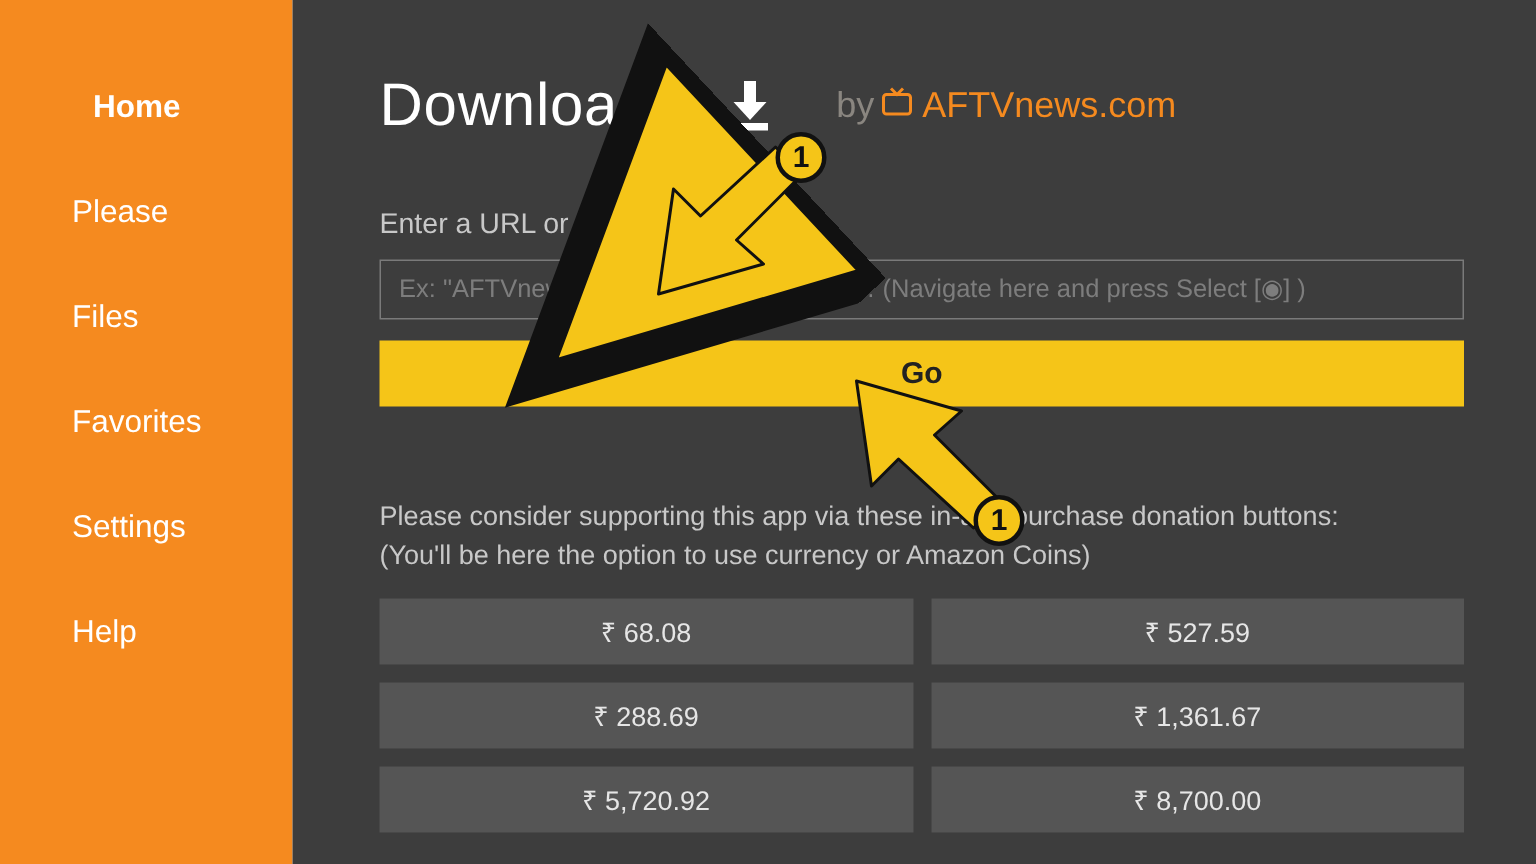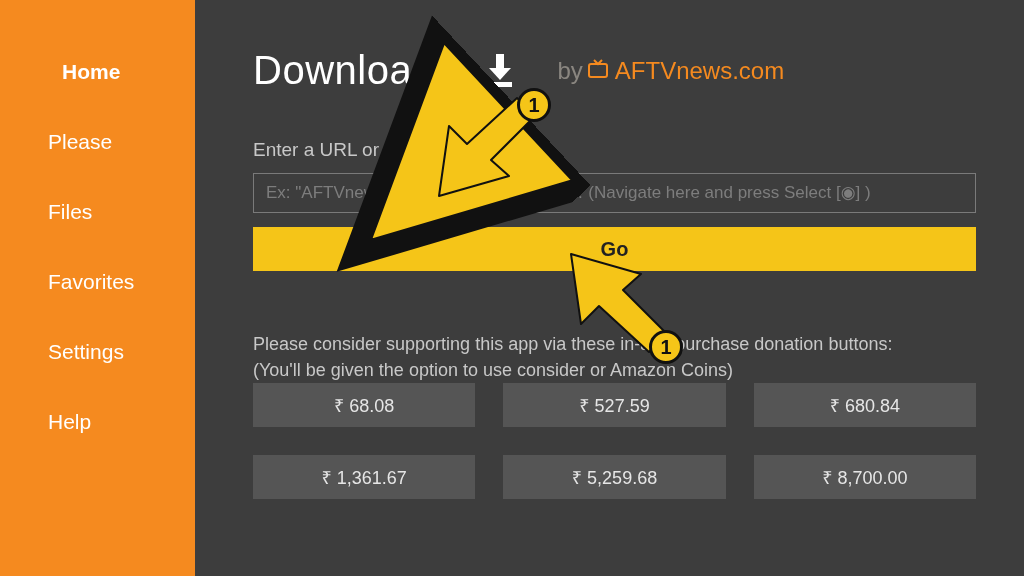--- a/index.html
+++ b/index.html
@@ -49,23 +49,24 @@
     margin-top: 14px;
     background: #f5c518;
     border: none;
     color: #222;
     font-size: 20px;
     cursor: pointer;
     font-weight: bold;
   }
   .support-text { margin-top: 60px; font-size: 18px; line-height: 1.45; color: #c8c8c8; font-weight: 300; }
   .donations {
+    margin-top: 16px;
     display: grid;
-    grid-template-columns: repeat(3, 1fr);
-    gap: 28px;
+    grid-template-columns: repeat(2, 1fr);
+    gap: 12px;
   }
   .donation-btn {
     background: #555555;
     border: none;
     color: #e6e6e6;
     font-size: 18px;
     height: 44px;
     cursor: pointer;
   }
   
@@ -119,29 +120,29 @@
     </div>
 
     <div class="prompt">Enter a URL or Search Term:</div>
 
     <input class="url-input" type="text" placeholder="Ex: &quot;AFTVnews.com&quot; or &quot;Fire TV News&quot;… (Navigate here and press Select [◉] )" style="">
 
     <button class="go-btn">Go</button>
 
     <div class="support-text">
       <div>Please consider supporting this app via these in-app purchase donation buttons:</div>
-      <div>(You'll be given the option to use consider or Amazon Coins)</div>
+      <div>(You'll be here the option to use currency or Amazon Coins)</div>
     </div>
 
     <div class="donations">
       <button class="donation-btn">₹ 68.08</button>
       <button class="donation-btn">₹ 527.59</button>
-      <button class="donation-btn">₹ 680.84</button>
+      <button class="donation-btn">₹ 288.69</button>
       <button class="donation-btn">₹ 1,361.67</button>
-      <button class="donation-btn">₹ 5,259.68</button>
+      <button class="donation-btn">₹ 5,720.92</button>
       <button class="donation-btn">₹ 8,700.00</button>
     </div>
 
     
     <div class="annot" style="left:210px; top:80px; width:130px; height:120px;">
       <svg width="130" height="120">
         <defs>
           <marker id="ah1" markerWidth="12" markerHeight="12" refX="5" refY="5" orient="auto">
             <polygon points="0,0 10,5 0,10" fill="#f5c518" stroke="#111" stroke-width="1"></polygon>
           </marker>

